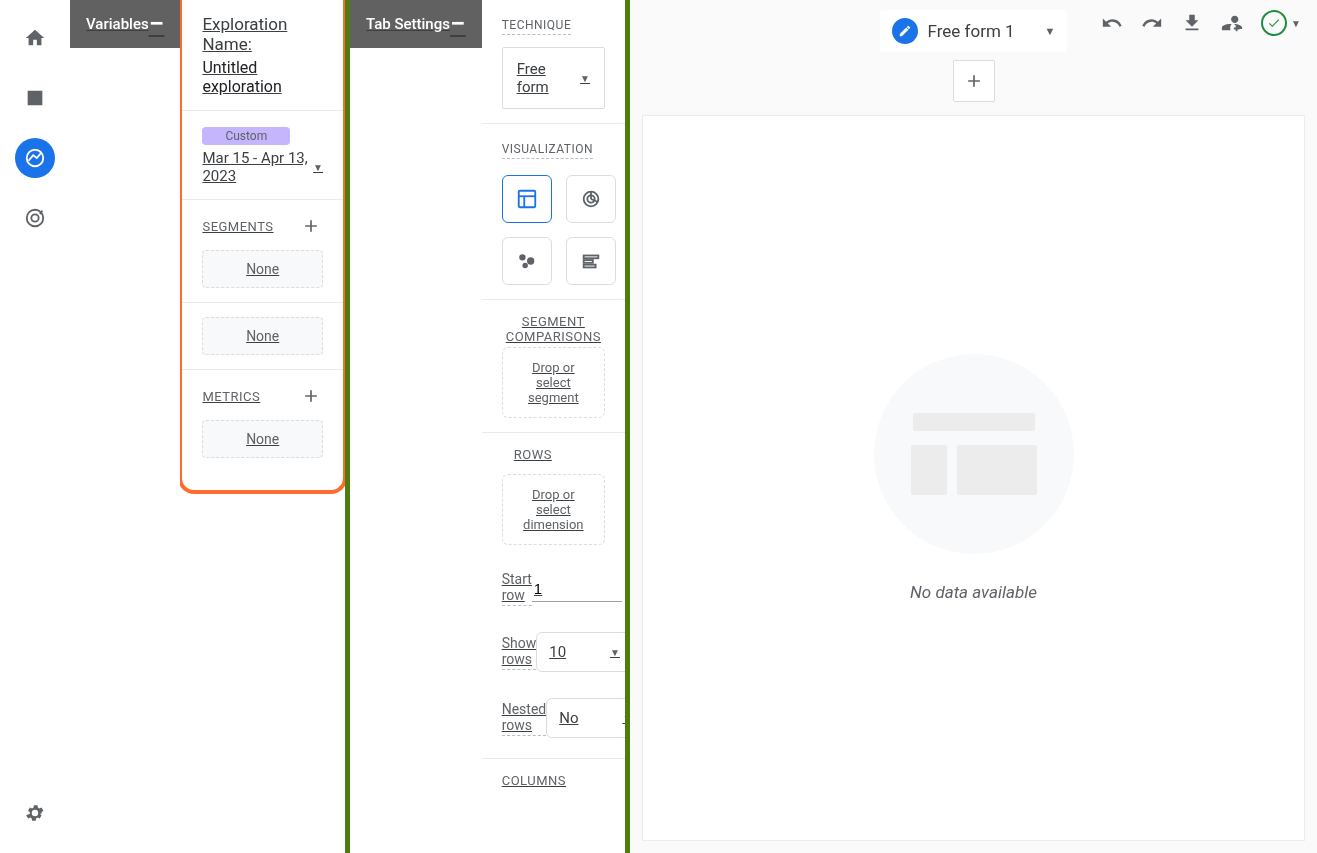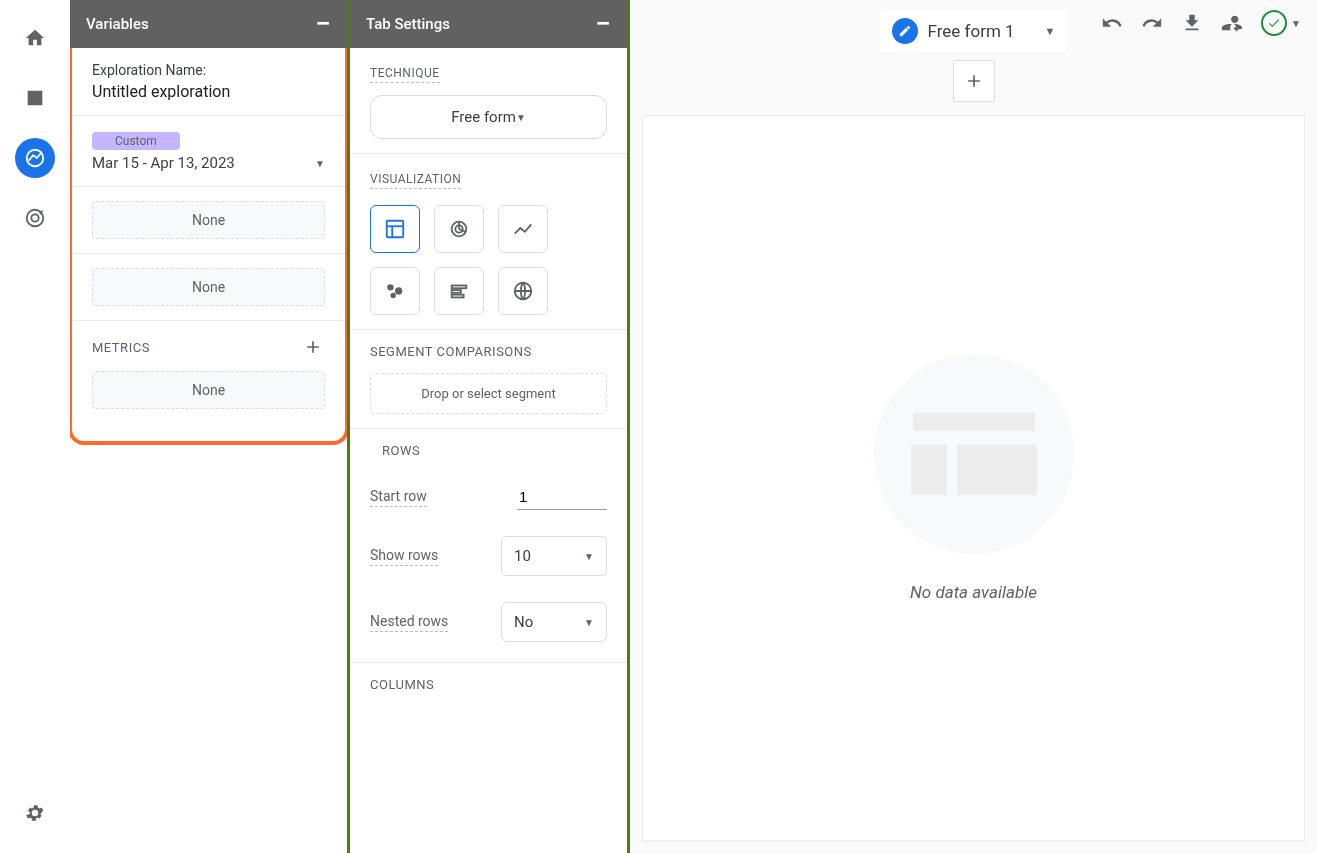--- a/index.html
+++ b/index.html
@@ -4,41 +4,41 @@
 <style>
 * { box-sizing: border-box; margin: 0; padding: 0; }
 body { font-family: Roboto, Arial, sans-serif; background: #fff; color: #3c4043; overflow: hidden; }
 .app { display: flex; width: 1317px; height: 853px; }
 .nav-rail { width: 70px; background: #fff; display: flex; flex-direction: column; align-items: center; padding-top: 18px; gap: 20px; }
 .nav-icon { width: 40px; height: 40px; display: flex; align-items: center; justify-content: center; border-radius: 50%; cursor: pointer; }
 .nav-icon svg { width: 22px; height: 22px; fill: #5f6368; }
 .nav-icon.active { background: #1a73e8; }
 .nav-icon.active svg { fill: #fff; stroke: #fff; }
 .nav-spacer { flex: 1; }
-.panel { display: flex; flex-direction: column; border-right: 3px solid #4d7c0f; }
+.panel { display: flex; flex-direction: row; border-right: 5px solid #4d7c0f; text-decoration: underline; }
 .panel-vars { width: 280px; }
 .panel-tab { width: 280px; }
 .panel-header { background: #616161; color: #fff; padding: 0 16px; height: 48px; display: flex; align-items: center; justify-content: space-between; font-size: 15px; font-weight: 500; }
 .panel-header .minus { font-size: 28px; line-height: 0; cursor: pointer; }
 .panel-body { flex: 1; overflow-y: auto; background: #fff; }
 .highlight-box { border: 4px solid #ff6b2c; border-top: none; border-radius: 0 0 16px 16px; margin: 0 -2px; padding-bottom: 18px; }
 .section { padding: 14px 20px; border-bottom: 1px solid #e8eaed; }
-.name-label { font-size: 14px; color: #3c4043; margin-bottom: 4px; }
+.name-label { font-size: 17px; color: #3c4043; margin-bottom: 4px; }
 .name-value { font-size: 16px; color: #202124; }
 .badge { display: inline-block; background: #c4b5fd; border-radius: 4px; padding: 2px 23px; font-size: 12px; color: #5f6368; margin-bottom: 4px; }
 .date-row { display: flex; justify-content: space-between; align-items: center; }
 .date-text { font-size: 15px; color: #3c4043; }
 .dropdown-arrow { color: #5f6368; font-size: 10px; }
 .list-head { display: flex; justify-content: space-between; align-items: center; margin-bottom: 12px; }
 .list-title { font-size: 13px; letter-spacing: 0.5px; color: #5f6368; }
 .plus-btn { width: 24px; height: 24px; display: flex; align-items: center; justify-content: center; cursor: pointer; }
 .plus-btn svg { width: 20px; height: 20px; fill: #5f6368; }
 .none-pill { border: 1px dashed #dadce0; background: #f8f9fa; border-radius: 4px; text-align: center; padding: 10px; font-size: 14px; color: #5f6368; }
 .ts-label { font-size: 12px; letter-spacing: 0.5px; color: #5f6368; border-bottom: 1px dashed #bdbdbd; display: inline-block; padding-bottom: 2px; margin-bottom: 12px; }
-.select-box { border: 1px solid #dadce0; border-radius: 12px; padding: 12px 14px; display: flex; justify-content: center; align-items: center; font-size: 15px; cursor: pointer; }
+.select-box { border: 1px solid #dadce0; border-radius: 2px; padding: 12px 14px; display: flex; justify-content: center; align-items: center; font-size: 15px; cursor: pointer; }
 .viz-grid { display: grid; grid-template-columns: repeat(3, 50px); gap: 14px; margin-top: 4px; }
 .viz-cell { width: 50px; height: 48px; border: 1px solid #dadce0; border-radius: 6px; display: flex; align-items: center; justify-content: center; cursor: pointer; }
 .viz-cell.selected { border-color: #1a73e8; }
 .viz-cell svg { width: 22px; height: 22px; stroke: #5f6368; fill: none; stroke-width: 2; }
 .viz-cell.selected svg { stroke: #1a73e8; }
 .drop-zone { border: 1px dashed #dadce0; border-radius: 6px; text-align: center; padding: 12px; font-size: 13px; color: #5f6368; cursor: pointer; }
 .form-row { display: flex; justify-content: space-between; align-items: center; margin-top: 26px; }
 .form-label { font-size: 14px; color: #5f6368; border-bottom: 1px dashed #bdbdbd; padding-bottom: 2px; }
 .form-input { border: none; border-bottom: 1px solid #9e9e9e; width: 90px; font-size: 15px; padding: 4px 2px; outline: none; }
 .form-select { border: 1px solid #dadce0; border-radius: 6px; width: 106px; padding: 10px 12px; display: flex; justify-content: space-between; align-items: center; font-size: 15px; cursor: pointer; gap: 44px; }
@@ -114,20 +114,28 @@
           <div class="name-value">Untitled exploration</div>
         </div>
         <div class="section">
           <span class="badge">Custom</span>
           <div class="date-row">
             <span class="date-text">Mar 15 - Apr 13, 2023</span>
             <span class="dropdown-arrow">▼</span>
           </div>
         </div>
         <div class="section">
+          <div class="list-head">
+            <span class="list-title">SEGMENTS</span>
+            <span class="plus-btn">
+              <svg viewBox="0 0 24 24">
+                  <path d="M19 13h-6v6h-2v-6H5v-2h6V5h2v6h6v2z"></path>
+                </svg>
+            </span>
+          </div>
           <div class="none-pill">None</div>
         </div>
         <div class="section">
           <div class="none-pill">None</div>
         </div>
         <div class="section no-border">
           <div class="list-head">
             <span class="list-title">METRICS</span>
             <span class="plus-btn">
               <svg viewBox="0 0 24 24">
@@ -193,25 +201,26 @@
           </div>
           <div class="viz-cell">
             <svg viewBox="0 0 24 24">
                 <circle cx="12" cy="12" r="9"></circle>
                 <path d="M3 12h18 M12 3c3 3 3 15 0 18 M12 3c-3 3-3 15 0 18"></path>
               </svg>
           </div>
         </div>
       </div>
       <div class="section">
-        <div class="list-title" style="margin-bottom:14px;">SEGMENT COMPARISONS</div>
+        <div class="list-title" style="margin-bottom:3px;text-align:center;">SEGMENT COMPARISONS</div>
         <div class="drop-zone">Drop or select segment</div>
       </div>
       <div class="section">
         <div class="list-title" style="margin-bottom:12px;margin-left:12px;">ROWS</div>
+        <div class="drop-zone">Drop or select dimension</div>
         <div class="form-row">
           <span class="form-label">Start row</span>
           <input class="form-input" value="1" style="">
         </div>
         <div class="form-row">
           <span class="form-label">Show rows</span>
           <div class="form-select">
             <span>10</span>
             <span class="dropdown-arrow">▼</span>
           </div>

